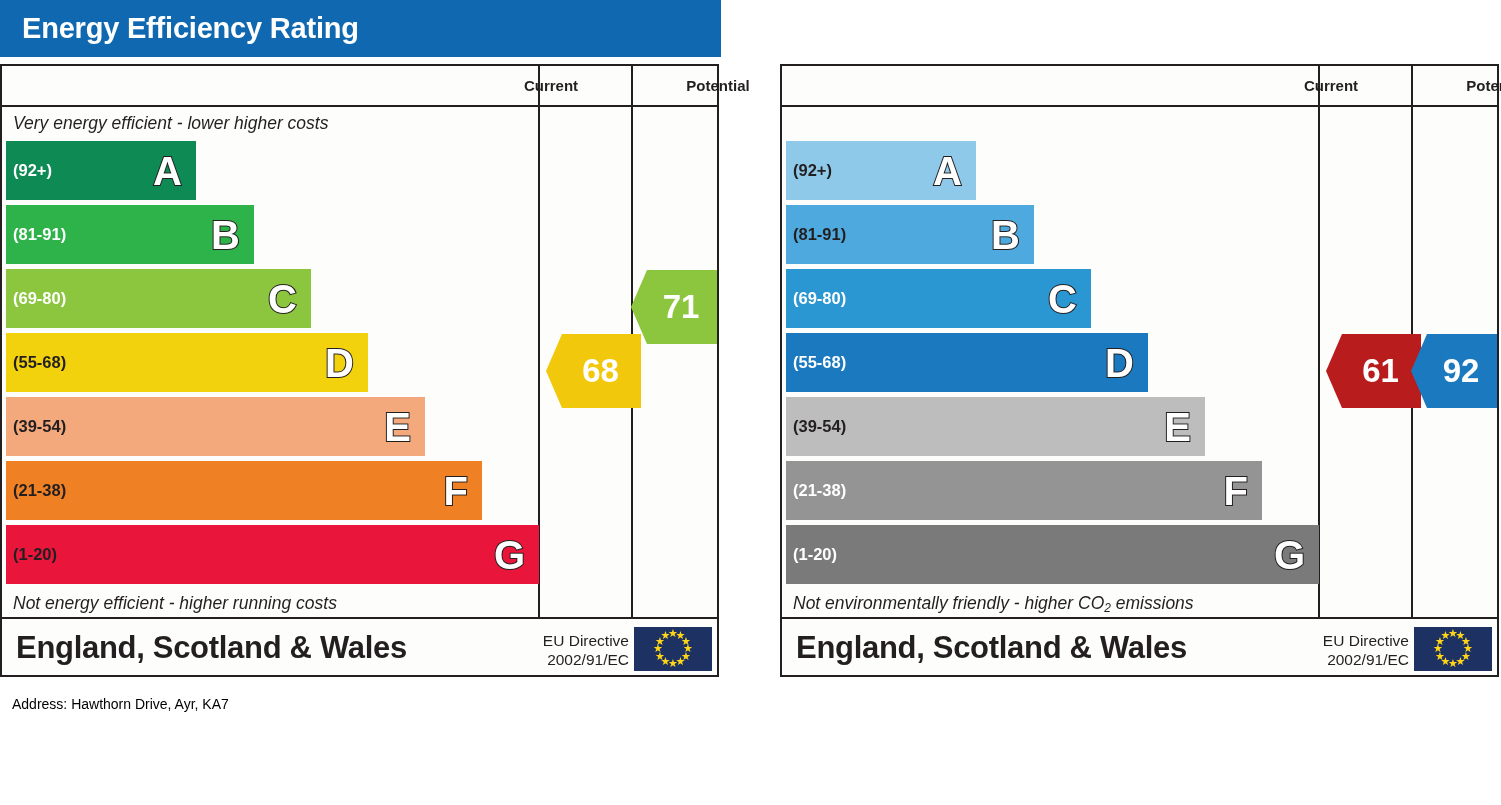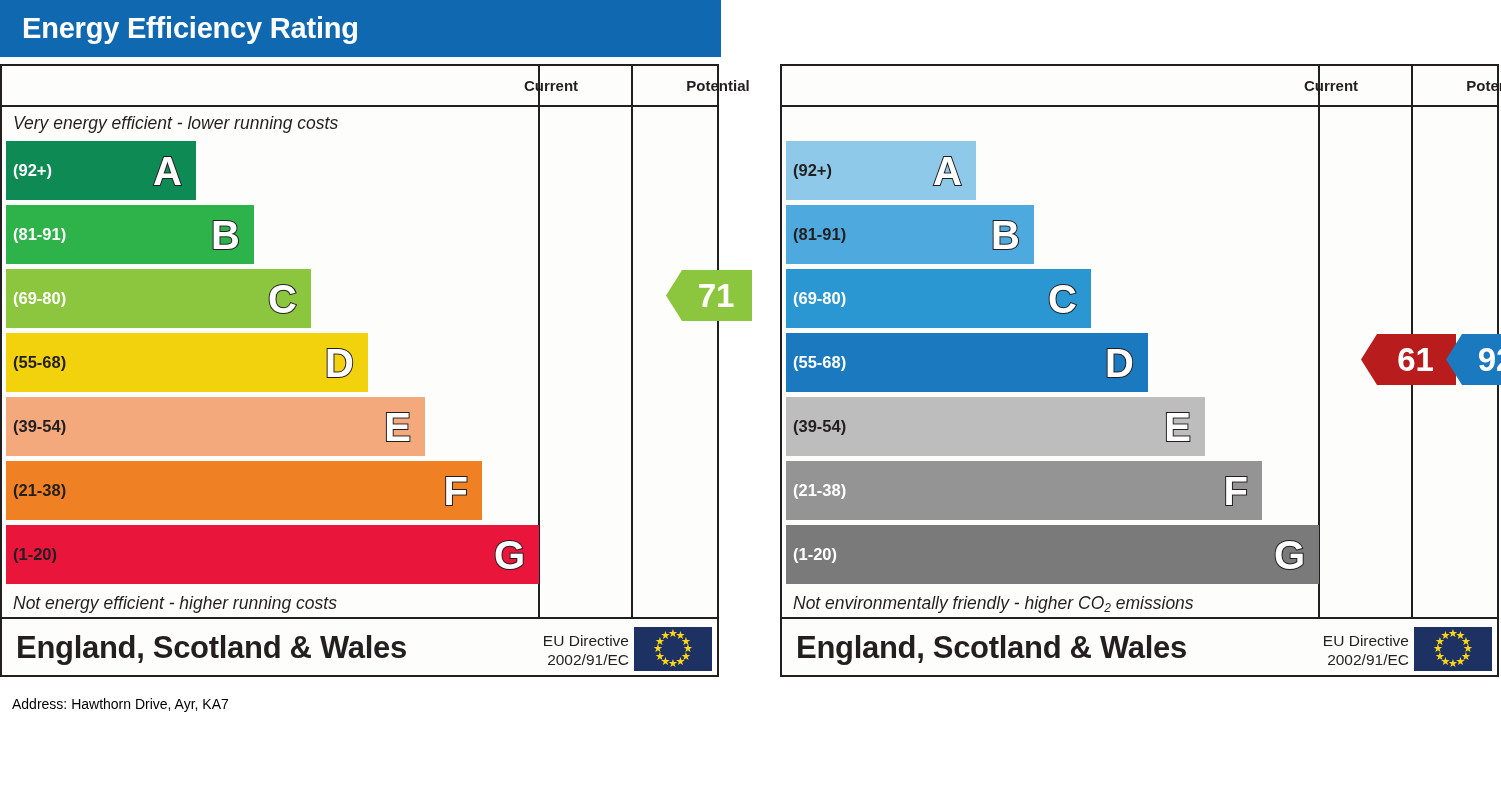--- a/index.html
+++ b/index.html
@@ -34,23 +34,23 @@
 
   .bars{position:absolute;left:4px;top:75px;width:530px;height:448px;}
   .band{position:absolute;left:0;height:59px;display:flex;align-items:center;}
   .band .rng{font-size:16.5px;font-weight:bold;margin-left:7px;}
   .band .ltr{position:absolute;right:14px;font-size:40px;font-weight:bold;line-height:1;
              color:#fff;-webkit-text-stroke:2px #231f20;paint-order:stroke fill;}
   .band.dark .rng{color:#231f20;}
   .band.light .rng{color:#fff;}
 
   
-  .marker{position:absolute;height:51px;display:flex;align-items:center;justify-content:center;
+  .marker{position:absolute;height:74px;display:flex;align-items:center;justify-content:center;
           color:#fff;font-size:33px;font-weight:bold;padding-left:14px;box-sizing:border-box;
-          clip-path:polygon(16px 0,100% 0,100% 100%,16px 100%,0 50%);margin-left:35px;}
+          clip-path:polygon(16px 0,100% 0,100% 100%,16px 100%,0 50%);}
 
   
   .footer{position:absolute;left:0;top:553px;width:715px;height:58px;display:flex;align-items:center;}
   .footer .esw{font-size:31px;font-weight:bold;color:#231f20;margin-left:14px;letter-spacing:-0.3px;}
   .footer .eud{position:absolute;right:88px;top:12px;text-align:right;font-size:15.5px;color:#231f20;line-height:1.25;}
   .euflag{position:absolute;right:5px;top:8px;width:78px;height:44px;background:#1d3263;}
   .euflag .star{position:absolute;color:#ffd617;font-size:11px;line-height:1;}
 
   .address{position:absolute;left:12px;top:696px;font-size:14px;color:#000;}
 </style>
@@ -62,21 +62,21 @@
       <div class="title-bar">
         <div class="t">Energy Efficiency Rating</div>
       </div>
       <div class="frame">
         <div class="hline h1"></div>
         <div class="hline h2"></div>
         <div class="vline c1"></div>
         <div class="vline c2"></div>
         <div class="colhead cur">Current</div>
         <div class="colhead pot">Potential</div>
-        <div class="capt top">Very energy efficient - lower running costs</div>
+        <div class="capt top">Very energy efficient - lower higher costs</div>
         <div class="capt bot">Not energy efficient - higher running costs</div>
         <div class="bars">
           <div class="band light" style="top: 0px; width: 190px; height: 59px; background: rgb(14, 138, 84);">
             <span class="rng">(92+)</span>
             <span class="ltr">A</span>
           </div>
           <div class="band light" style="top: 64px; width: 248px; height: 59px; background: rgb(45, 179, 74);">
             <span class="rng">(81-91)</span>
             <span class="ltr">B</span>
           </div>
@@ -94,20 +94,21 @@
           </div>
           <div class="band dark" style="top: 320px; width: 476px; height: 59px; background: rgb(239, 128, 35);">
             <span class="rng">(21-38)</span>
             <span class="ltr">F</span>
           </div>
           <div class="band dark" style="top: 384px; width: 533px; height: 59px; background: rgb(233, 21, 59);">
             <span class="rng">(1-20)</span>
             <span class="ltr">G</span>
           </div>
         </div>
+        <div class="marker" style="left: 544px; width: 95px; top: 268px; background: rgb(242, 200, 12);">68</div>
         <div class="marker" style="left: 629px; width: 86px; top: 204px; background: rgb(140, 198, 62);">71</div>
         <div class="footer">
           <div class="esw">England, Scotland &amp; Wales</div>
           <div class="eud">
             <div>EU Directive</div>
             <div>2002/91/EC</div>
           </div>
           <div class="euflag">
             <span class="star" style="left: 34px; top: 1px;">★</span>
             <span class="star" style="left: 41.5px; top: 3.00962px;">★</span>

